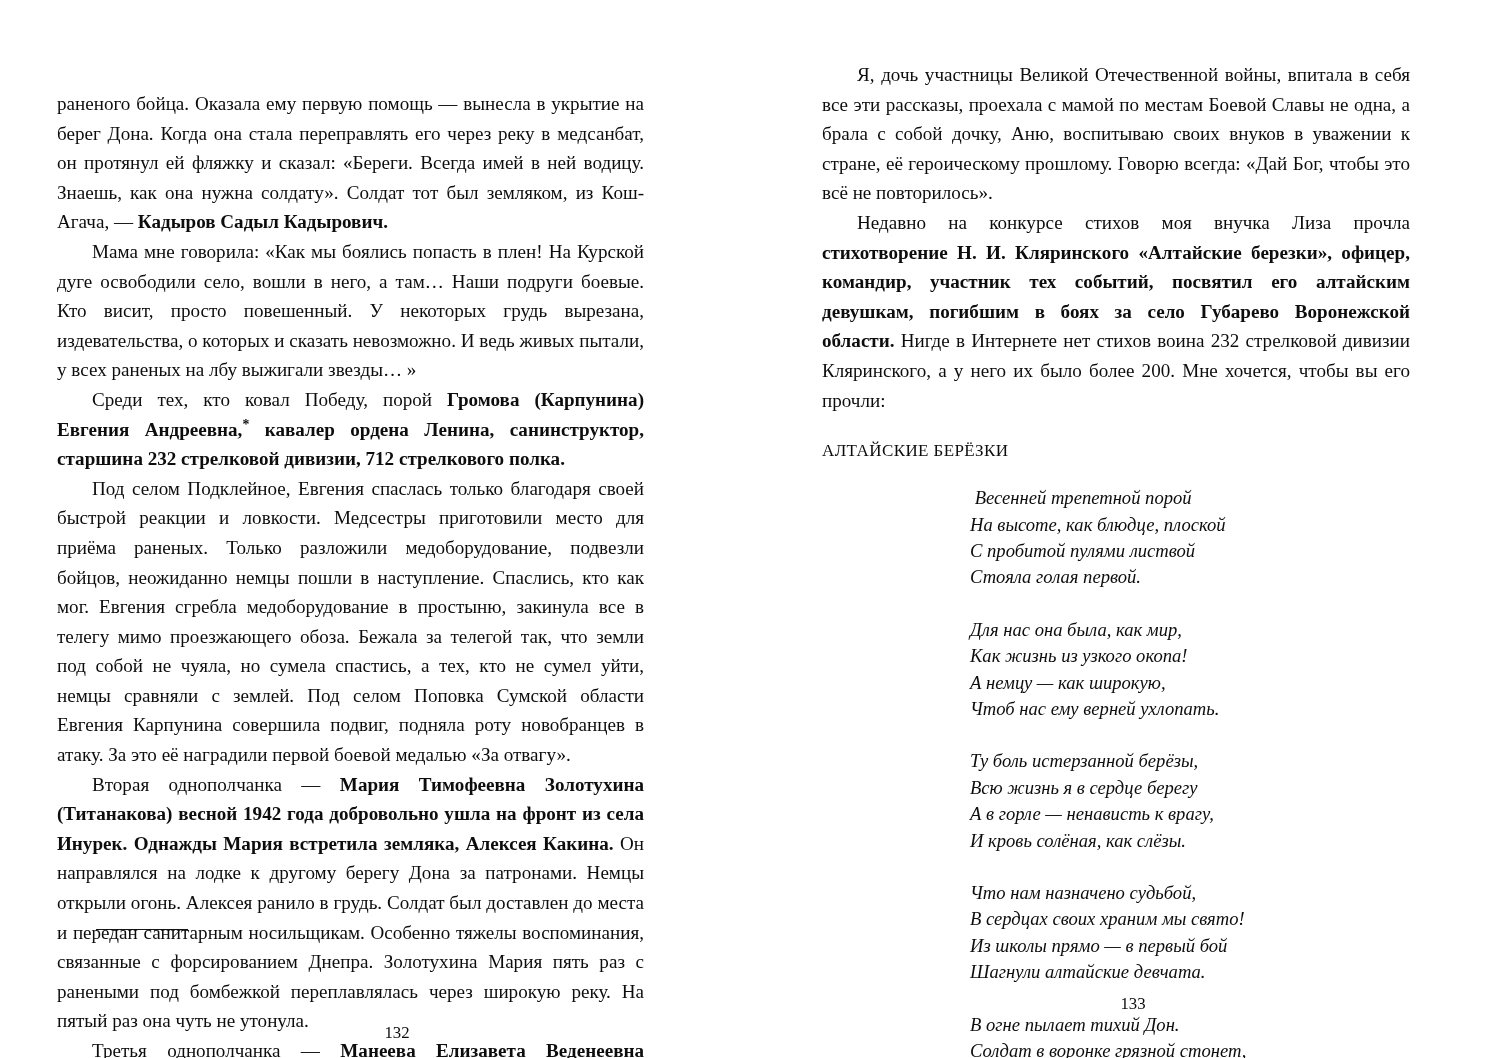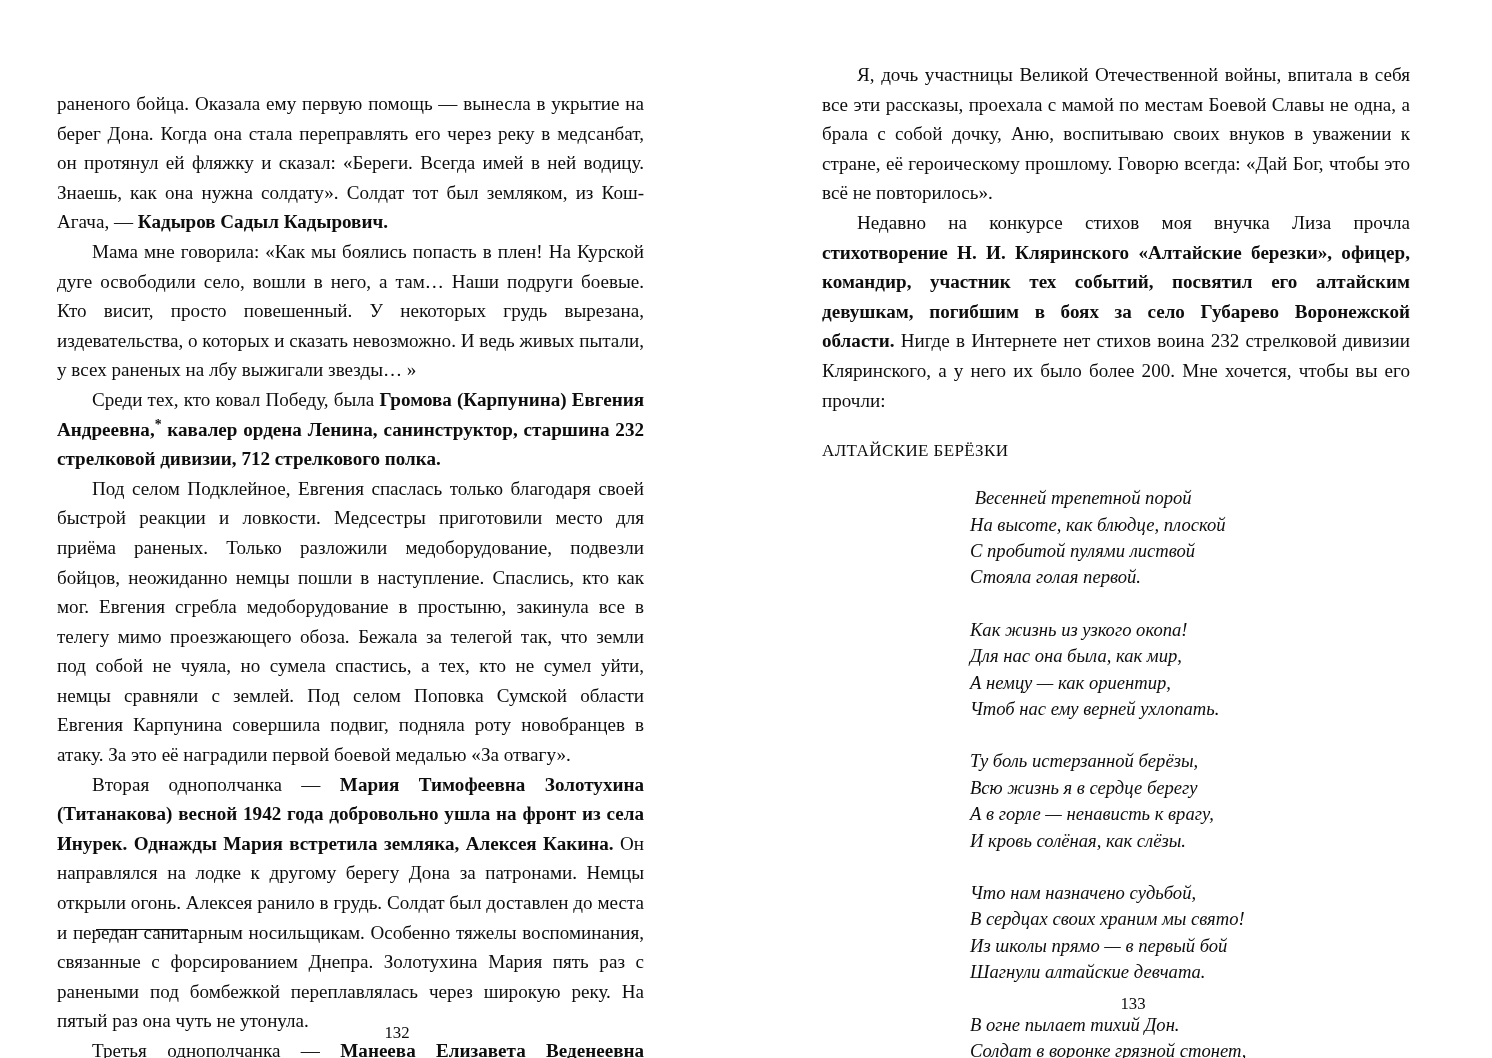--- a/index.html
+++ b/index.html
@@ -132,21 +132,21 @@
 
       <p class="para cont">
         <span>раненого бойца. Оказала ему первую помощь — вынесла в укрытие на берег Дона. Когда она стала переправлять его через реку в медсанбат, он протянул ей фляжку и сказал: «Береги. Всегда имей в ней водицу. Знаешь, как она нужна солдату». Солдат тот был земляком, из Кош-Агача, — </span><b class="bold">Кадыров Садыл Кадырович.</b>
       </p>
 
       <p class="para">
         <span>Мама мне говорила: «Как мы боялись попасть в плен! На Курской дуге освободили село, вошли в него, а там…  Наши подруги боевые. Кто висит, просто повешенный. У некоторых грудь вырезана, издевательства, о которых и сказать невозможно. И ведь живых пытали, у всех раненых на лбу выжигали звезды… »</span>
       </p>
 
       <p class="para">
-        <span>Среди тех, кто ковал Победу, была </span><b class="bold">Громова (Карпунина) Евгения Андреевна,</b><sup class="fn-marker">*</sup><b class="bold"> кавалер ордена Ленина, санинструктор, старшина 232 стрелковой дивизии, 712 стрелкового полка.</b>
+        <span>Среди тех, кто ковал Победу, порой </span><b class="bold">Громова (Карпунина) Евгения Андреевна,</b><sup class="fn-marker">*</sup><b class="bold"> кавалер ордена Ленина, санинструктор, старшина 232 стрелковой дивизии, 712 стрелкового полка.</b>
       </p>
 
       <p class="para">
         <span>Под селом Подклейное, Евгения спаслась только благодаря своей быстрой реакции и ловкости. Медсестры приготовили место для приёма раненых. Только разложили медоборудование, подвезли бойцов, неожиданно немцы пошли в наступление. Спаслись, кто как мог. Евгения сгребла медоборудование в простыню, закинула все в телегу мимо проезжающего обоза. Бежала за телегой так, что земли под собой не чуяла, но сумела спастись, а тех, кто не сумел уйти, немцы сравняли с землей. Под селом Поповка Сумской области Евгения Карпунина совершила подвиг, подняла роту новобранцев в атаку. За это её наградили первой боевой медалью «За отвагу».</span>
       </p>
 
       <p class="para">
         <span>Вторая однополчанка — </span><b class="bold">Мария Тимофеевна Золотухина (Титанакова) весной 1942 года добровольно ушла на фронт из села Инурек. Однажды Мария встретила земляка, Алексея Какина.</b><span> Он направлялся на лодке к другому берегу Дона за патронами. Немцы открыли огонь. Алексея ранило в грудь. Солдат был доставлен до места и передан санитарным носильщикам. Особенно тяжелы воспоминания, связанные с форсированием Днепра. Золотухина Мария пять раз с ранеными под бомбежкой переплавлялась через широкую реку. На пятый раз она чуть не утонула.</span>
       </p>
 
@@ -179,23 +179,23 @@
       <div class="poem">
 
         <div class="stanza">
           <p class="verse"> Весенней трепетной порой</p>
           <p class="verse">На высоте, как блюдце, плоской</p>
           <p class="verse">С пробитой пулями листвой</p>
           <p class="verse">Стояла голая первой.</p>
         </div>
 
         <div class="stanza">
+          <p class="verse">Для нас она была, как мир,</p>
           <p class="verse">Как жизнь из узкого окопа!</p>
-          <p class="verse">Для нас она была, как мир,</p>
-          <p class="verse">А немцу — как ориентир,</p>
+          <p class="verse">А немцу — как широкую,</p>
           <p class="verse">Чтоб нас ему верней ухлопать.</p>
         </div>
 
         <div class="stanza">
           <p class="verse">Ту боль истерзанной берёзы,</p>
           <p class="verse">Всю жизнь я в сердце берегу</p>
           <p class="verse">А в горле — ненависть к врагу,</p>
           <p class="verse">И кровь солёная, как слёзы.</p>
         </div>
 

